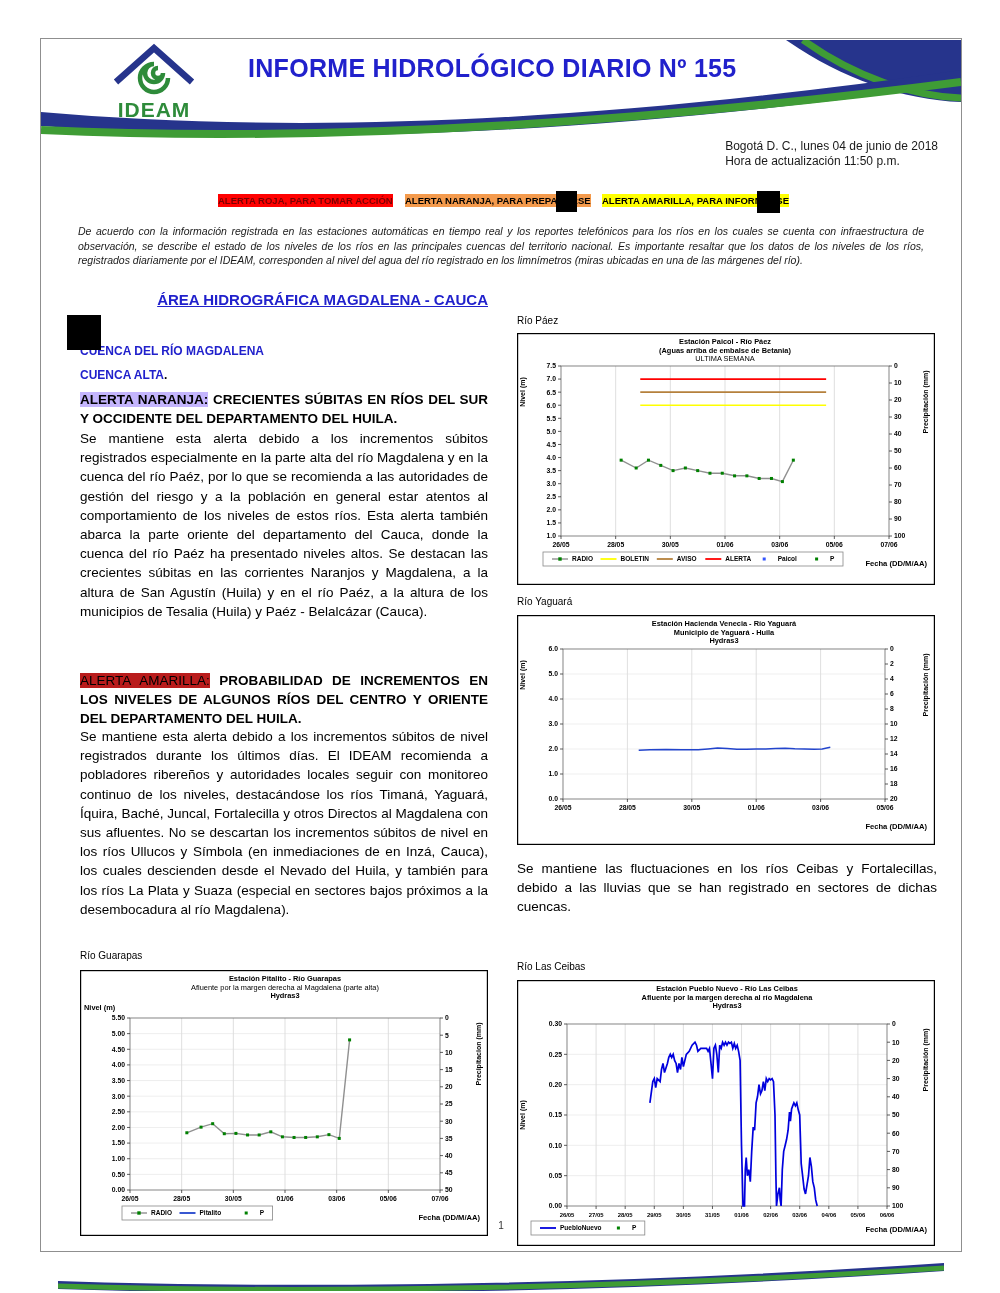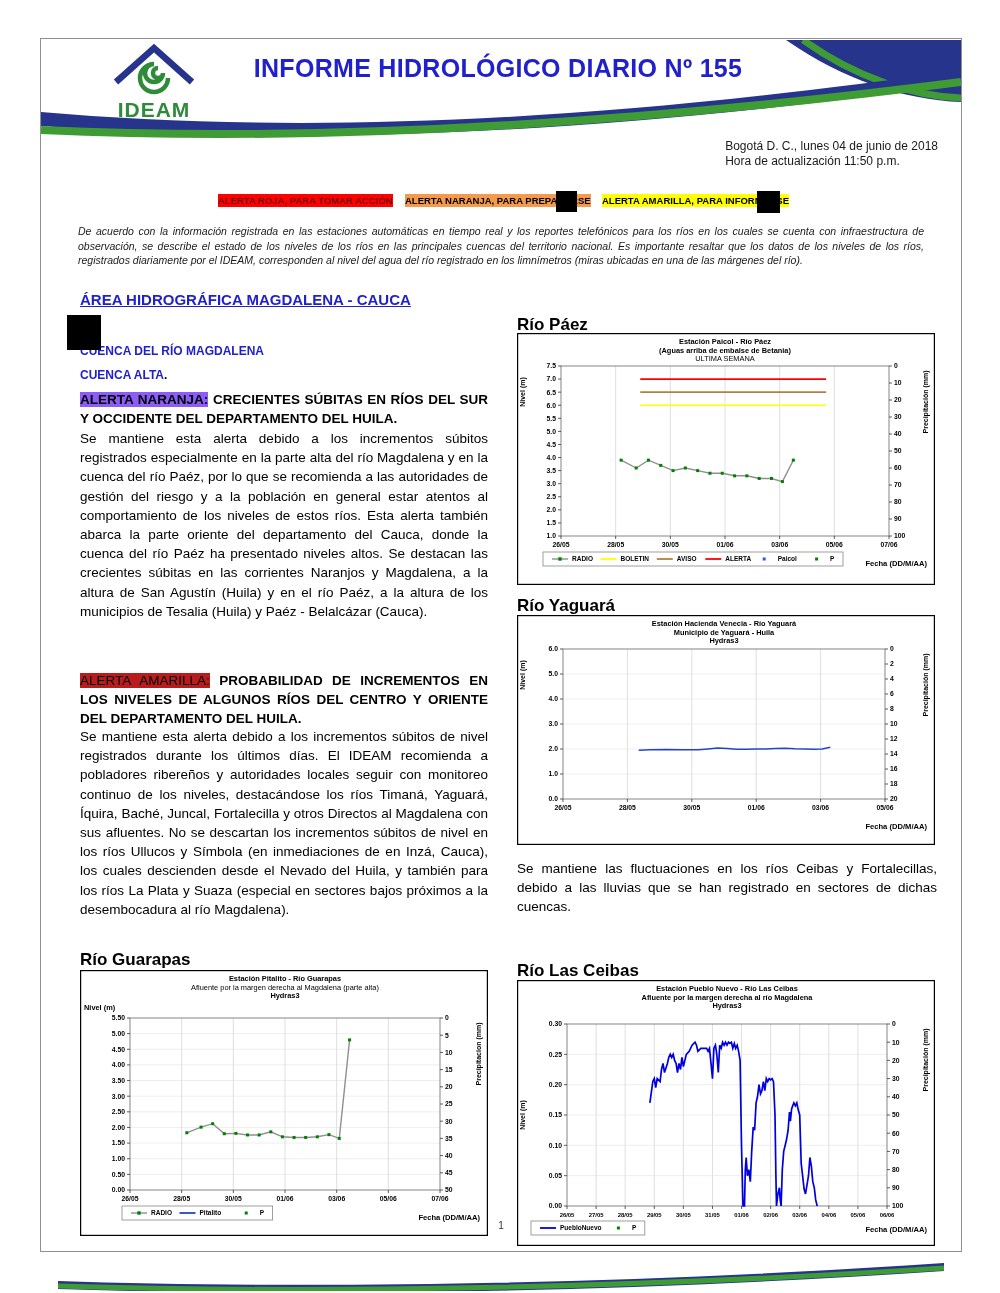--- a/index.html
+++ b/index.html
@@ -1,42 +1,42 @@
 <!DOCTYPE html>
 <html><head>
 <meta charset="utf-8">
 <style>
   *{margin:0;padding:0;box-sizing:border-box}
   html,body{background:#fff}
   .page{position:relative;width:1000px;height:1293px;background:#fff;overflow:hidden;
         font-family:"Liberation Sans",sans-serif;color:#000}
   .abs{position:absolute}
   .page-border{left:40px;top:38px;width:922px;height:1214px;border:1px solid #8f8f8f}
-  .doc-title{left:248px;top:54px;width:500px;text-align:center;font-size:25px;font-weight:bold;
+  .doc-title{left:248px;top:54px;width:500px;font-size:25px;font-weight:bold;
              color:#2121cc;letter-spacing:.3px;z-index:3}
   .logo{left:104px;top:42px;z-index:3}
   .hdr-wave{left:41px;top:40px;z-index:1}
   .date-block{top:139px;right:62px;font-size:12px;line-height:15px;color:#1a1a1a;z-index:2}
   .date-block .obs{font-size:11.4px}
   .strip{top:194px;font-size:9.5px;font-weight:bold;padding:1px 0;white-space:nowrap;z-index:2}
   .strip-red{left:218px;background:#ff0000;color:#7a0000}
   .strip-orange{left:405px;background:#f49a4c;color:#000}
   .strip-yellow{left:602px;background:#ffff00;color:#000}
   .redact{background:#000;z-index:4}
   .intro{left:78px;top:224px;width:846px;font-size:10.5px;font-style:italic;text-align:justify;
          line-height:14.6px;color:#1a1a1a}
-  .area-h{left:80px;top:291px;width:408px;text-align:left;font-size:15px;font-weight:bold;
+  .area-h{left:80px;top:291px;width:408px;text-align:right;font-size:15px;font-weight:bold;
           color:#2121cc;text-decoration:underline}
   .blue-h{font-size:12px;font-weight:bold;color:#2121cc}
   .blue-h .dot{color:#000}
   .body-p{left:80px;width:408px;font-size:13.5px;line-height:19.2px;text-align:justify}
   .bold{font-weight:bold}
-  .hl-orange{background:#8b5cf6;font-weight:bold}
+  .hl-orange{background:#c4b5fd;font-weight:bold}
   .hl-yellow{background:#b91c1c;font-weight:normal}
-  .chart-h{font-size:17px;font-weight:bold}
+  .chart-h{font-size:10px;font-weight:normal}
   .chart{background:#fff}
   .page-num{left:40px;top:1220px;width:922px;text-align:center;font-size:10px;color:#333}
   .ftr-wave{left:58px;top:1257px}
 </style>
 </head>
 <body>
 
 <div class="page">
 
   <div class="abs page-border"></div>

